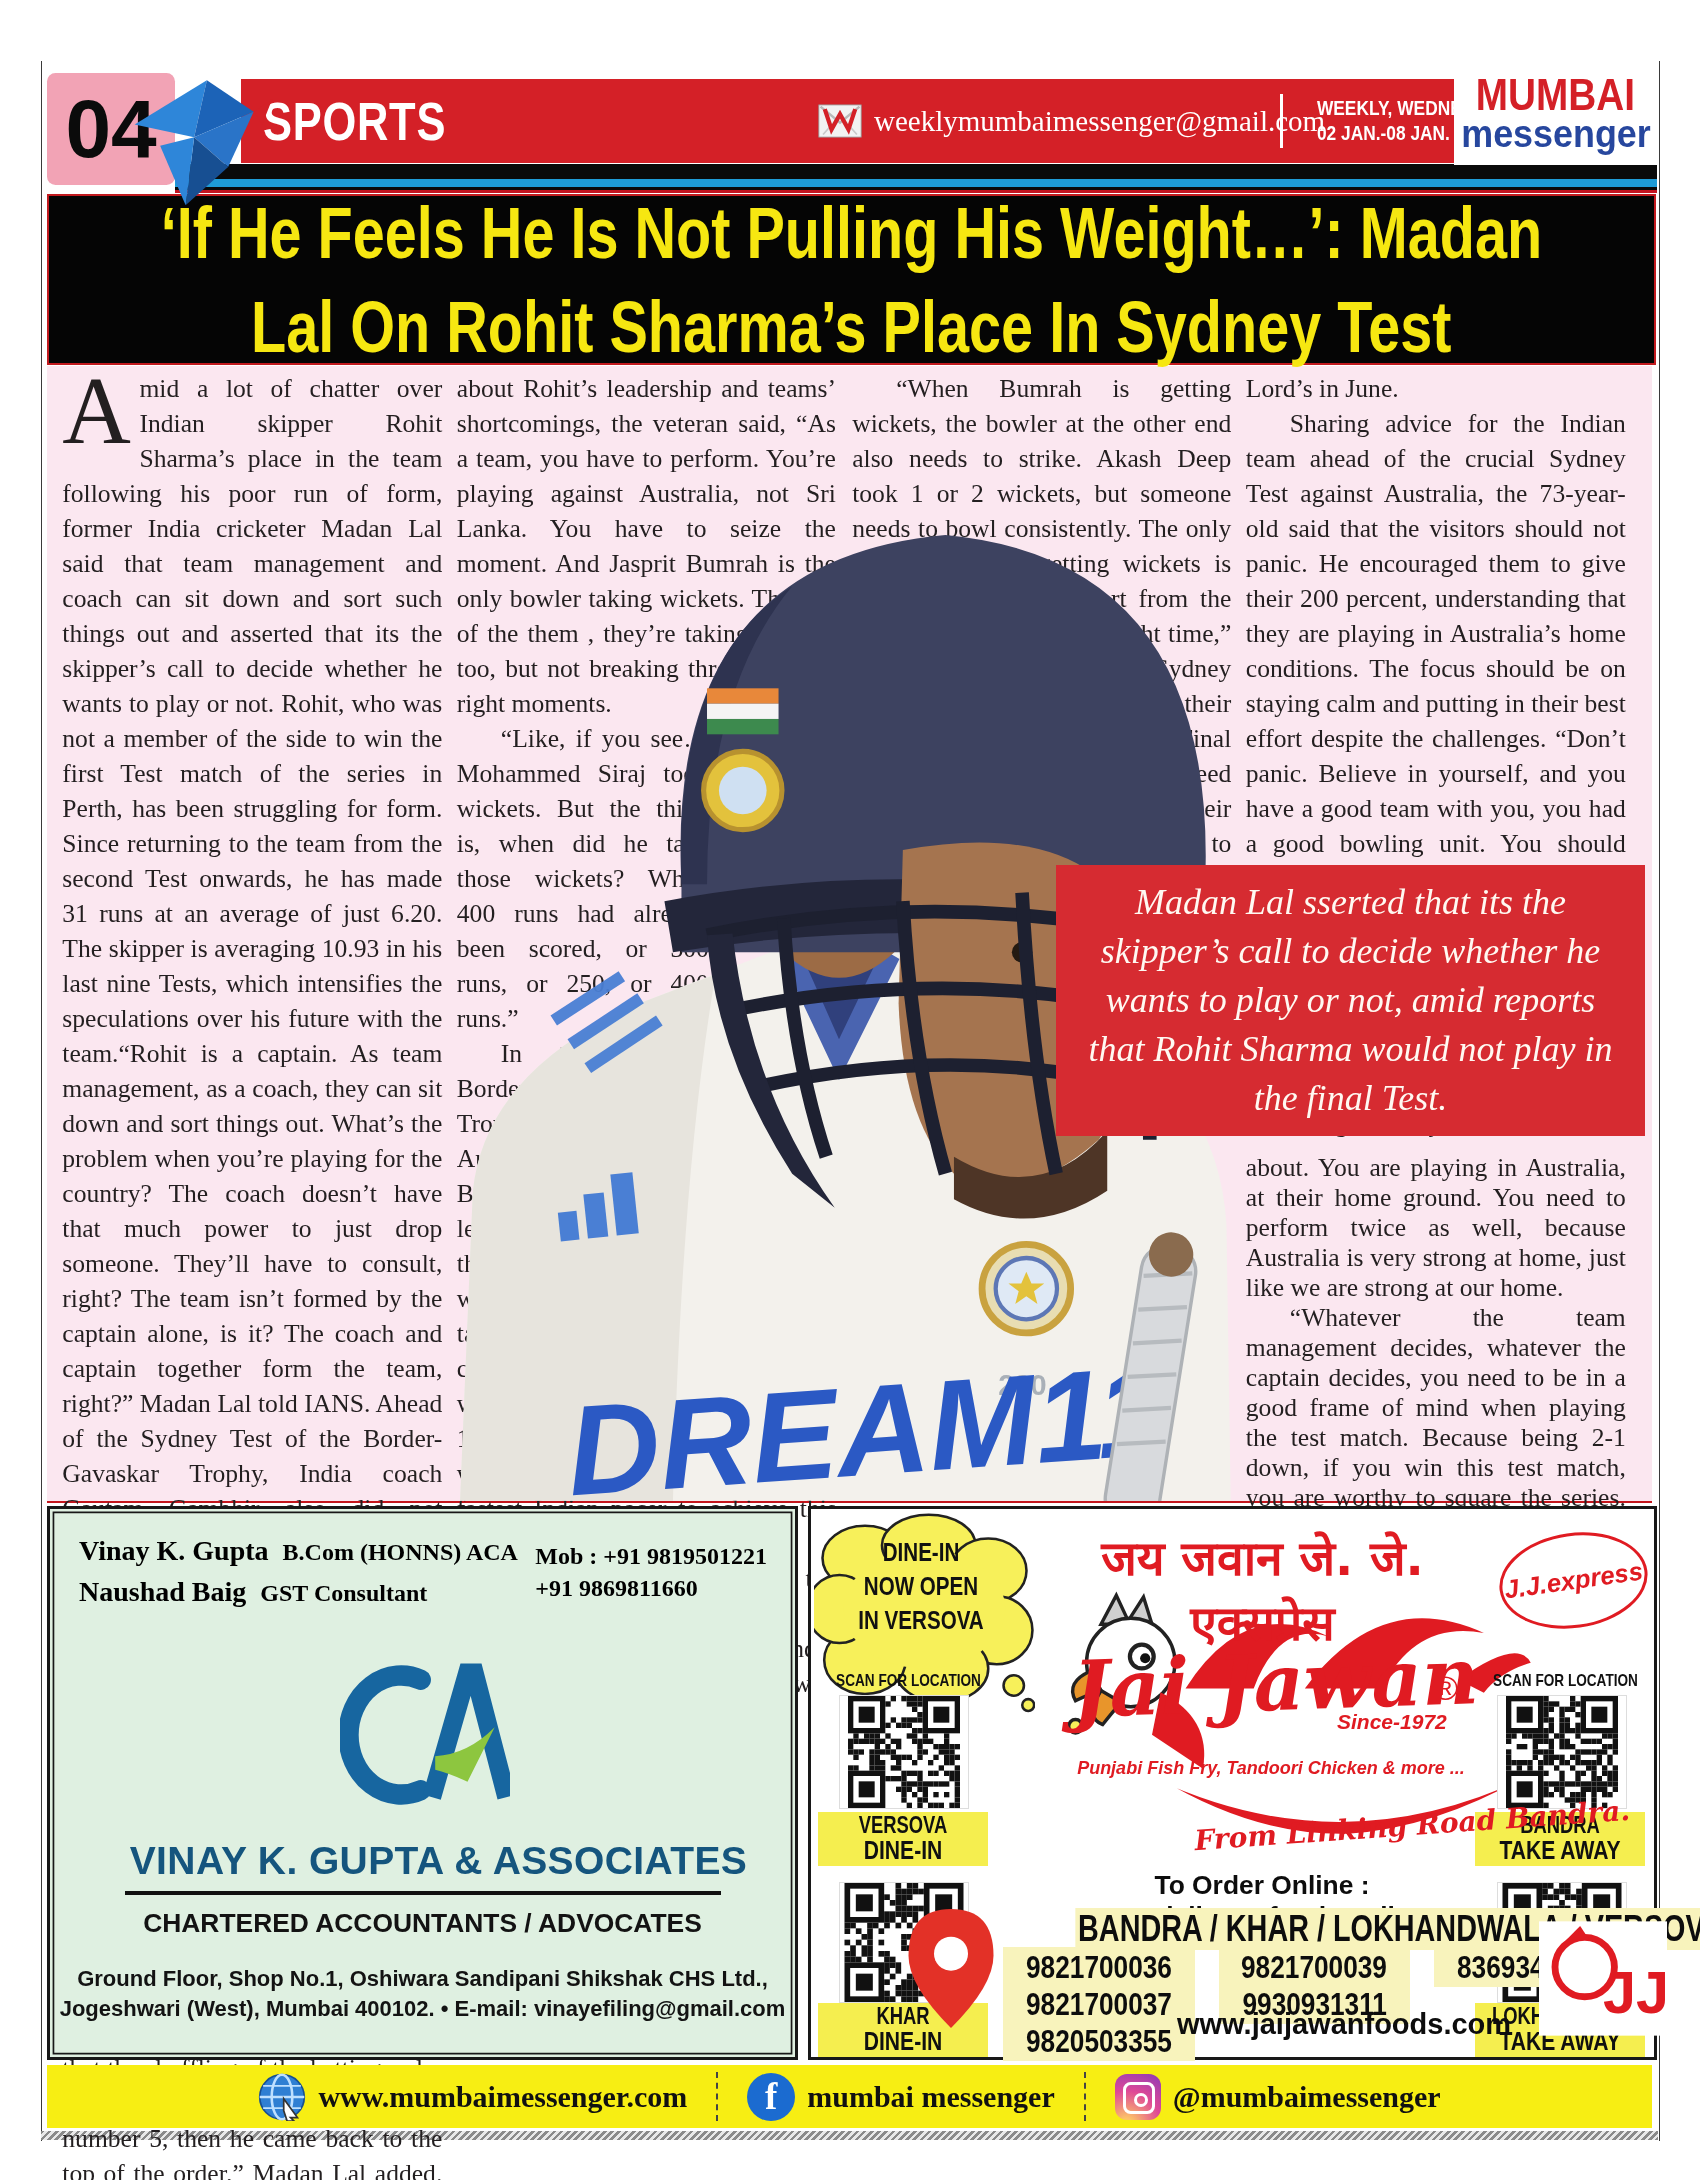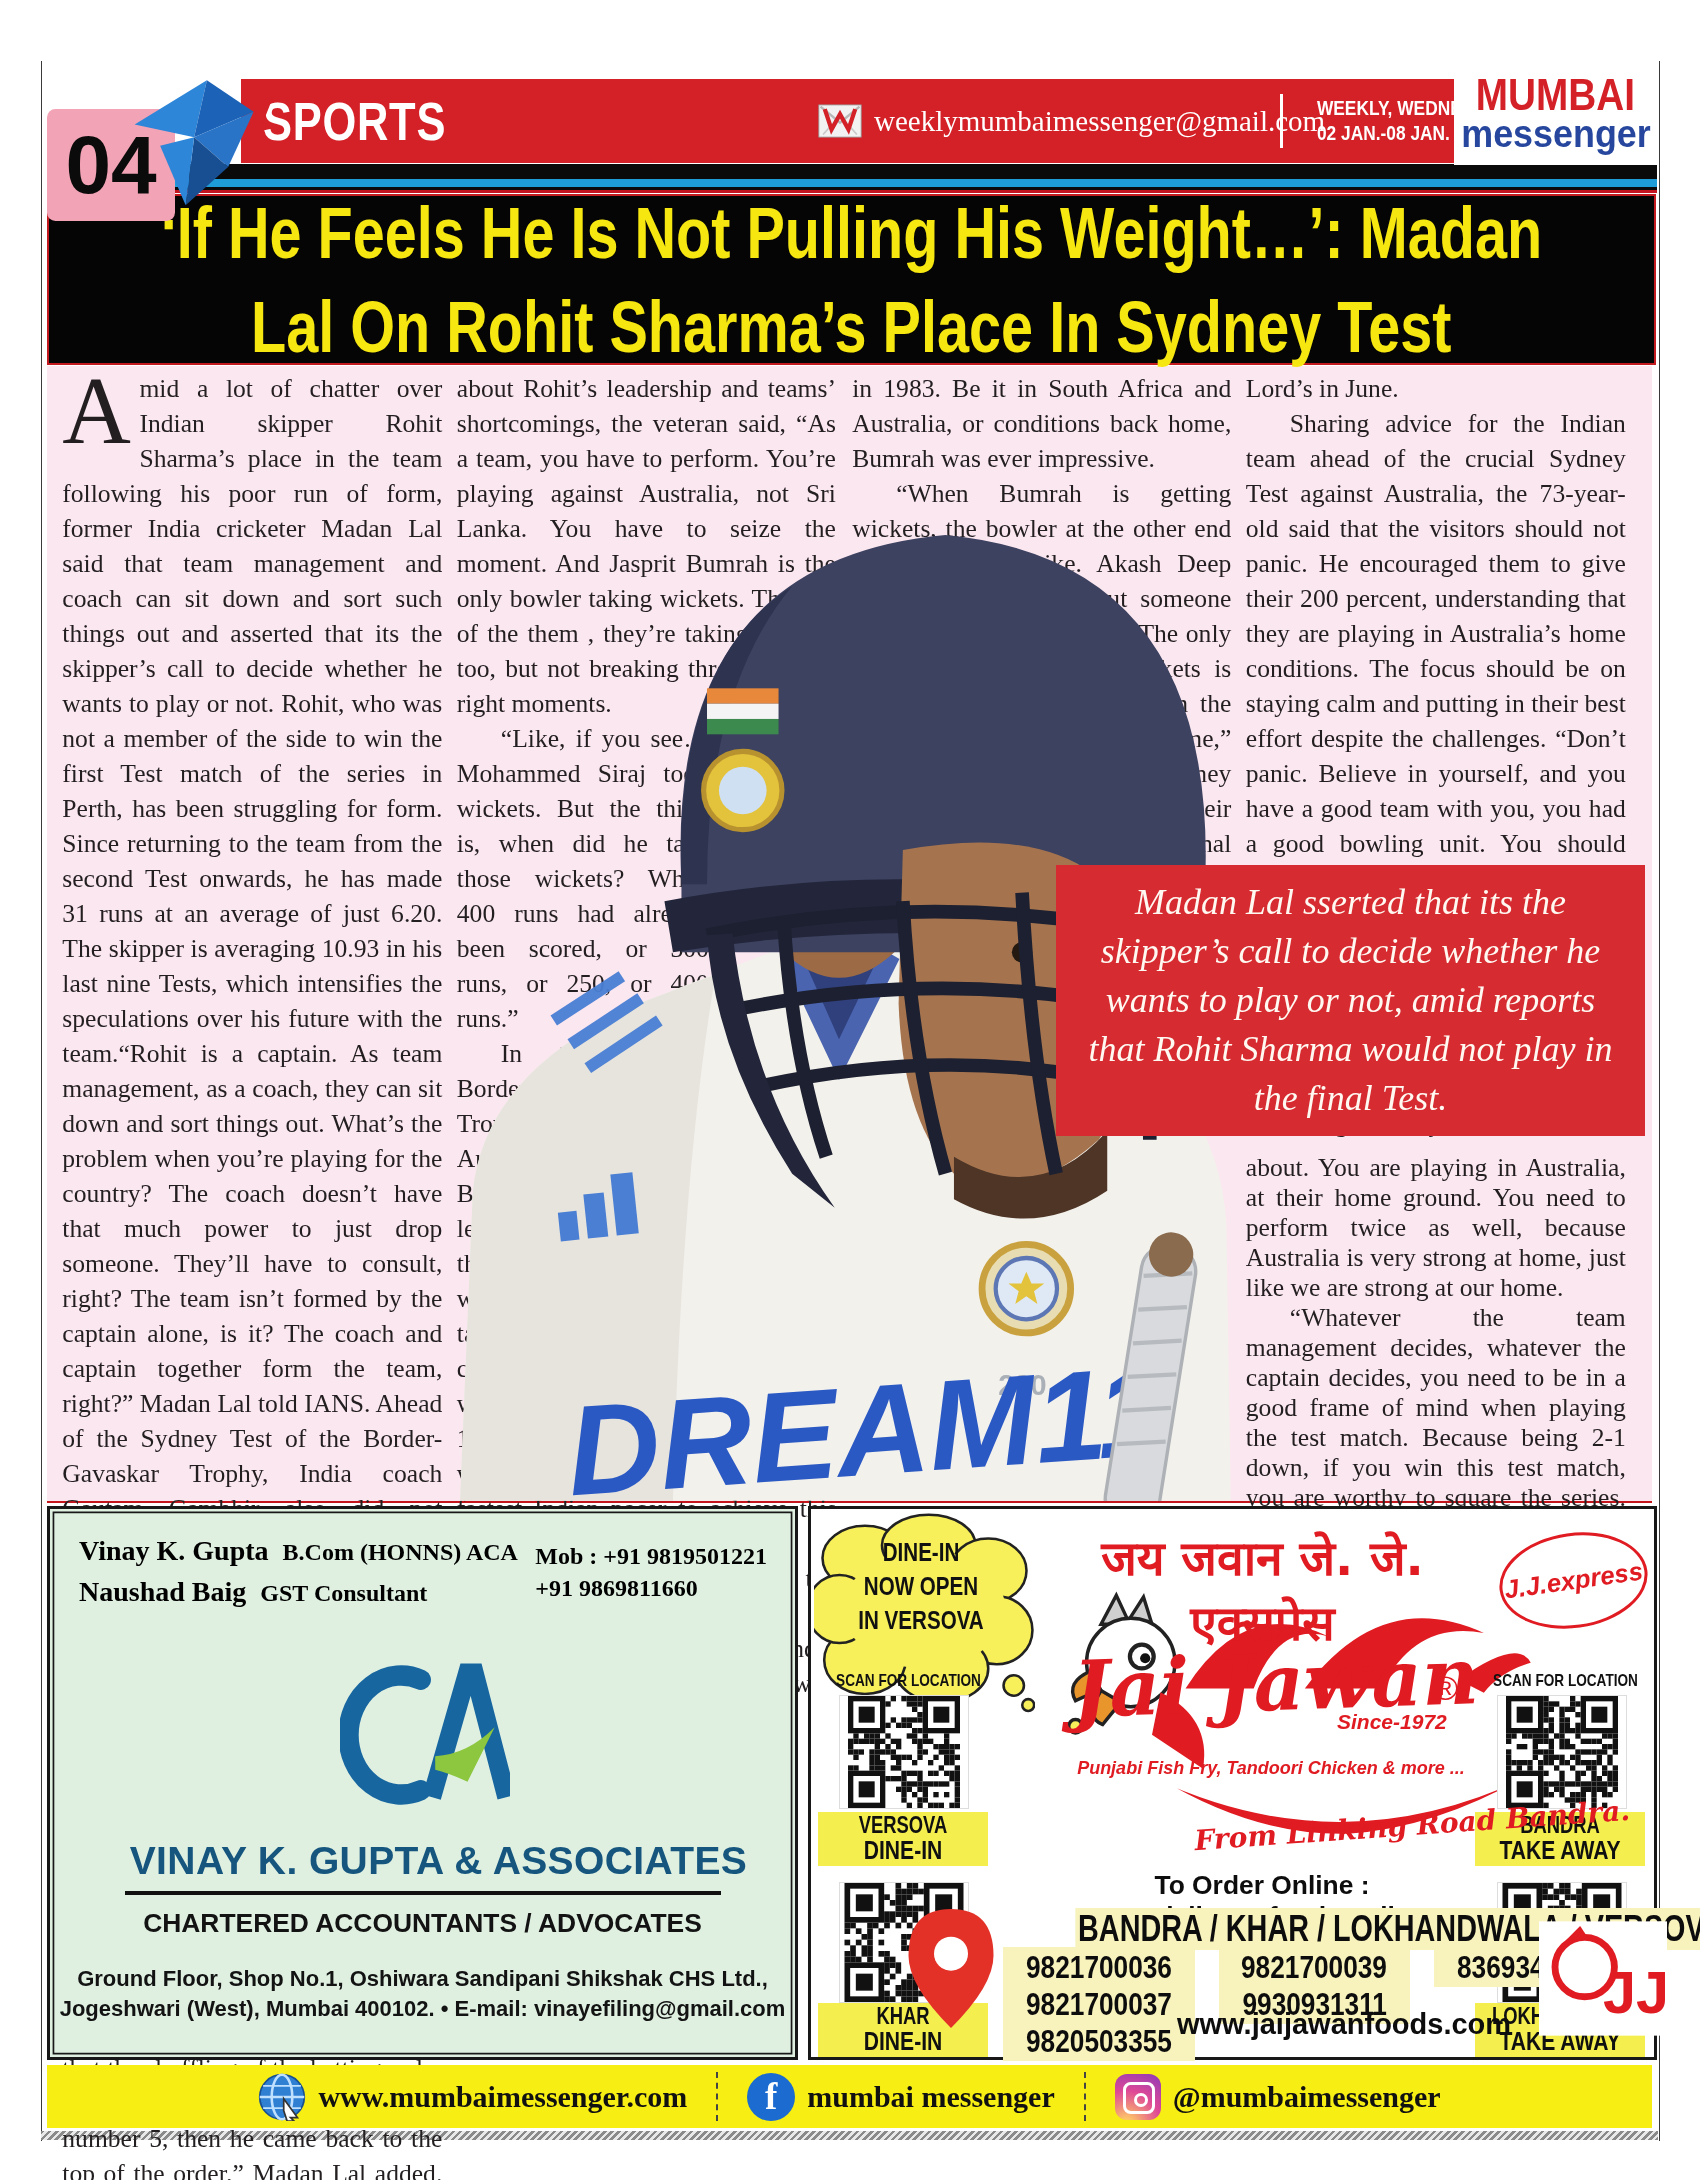--- a/index.html
+++ b/index.html
@@ -2,21 +2,21 @@
 <html style="font-size:13.6px"><head>
 <meta charset="utf-8">
 <style>
   html,body{margin:0;padding:0;background:#ffffff;}
   body{width:1700px;height:2181px;position:relative;font-family:"Liberation Serif",serif;}
   .abs{position:absolute;}
   
   .page-frame{left:41px;top:61px;width:1617px;height:2080px;border-left:1.7px solid #3a3a3a;border-right:1.7px solid #3a3a3a;}
   .pagenum-box{left:47px;top:73px;width:128px;height:112px;background:#f2a3b5;border-radius:8.5px;
     display:flex;align-items:center;justify-content:center;font-family:"Liberation Sans",sans-serif;
-    font-weight:bold;font-size:82px;color:#0b0b0b;z-index:4;margin-top:36px;}
+    font-weight:bold;font-size:82px;color:#0b0b0b;z-index:4;}
   .white-gap{left:175px;top:79px;width:66px;height:84px;background:#fff;z-index:3;}
   .red-bar{left:239px;top:79px;width:1216px;height:84px;background:#d42027;z-index:2;
     display:flex;align-items:center;}
   .sports{margin-left:24px;color:#fff;font-family:"Liberation Sans",sans-serif;font-weight:bold;
     font-size:53px;letter-spacing:0.9px;display:inline-block;transform:scaleX(.82);transform-origin:left center;}
   .hdr-mail{position:absolute;left:579px;top:0;height:84px;display:flex;align-items:center;gap:12px;color:#fff;}
   .hdr-mail .txt{font-size:29px;font-family:"Liberation Serif",serif;}
   .hdr-divider{position:absolute;left:1041px;top:15.3px;width:2.6px;height:54px;background:#fff;}
   .hdr-date{position:absolute;left:1055px;top:0;height:84px;width:153px;display:flex;flex-direction:column;
     justify-content:center;color:#fff;font-family:"Liberation Sans",sans-serif;font-weight:bold;
@@ -197,21 +197,20 @@
     <div class="col">
       <div class="fl" style="height:596px;"></div>
       <div class="fl" style="width:75px;height:35px;"></div>
       <div class="fl" style="width:115px;height:35px;"></div>
       <div class="fl" style="width:143px;height:35px;"></div>
       <div class="fl" style="width:170px;height:35px;"></div>
       <div class="fl" style="width:183px;height:35px;"></div>
       <div class="fl" style="width:203px;height:35px;"></div>
       <div class="fl" style="width:220px;height:68px;"></div>
       <div>
-          <p class="para">in 1983. Be it in South Africa and Australia, or conditions back home, Bumrah was ever impressive.</p>
           <p class="para ind">“When Bumrah is getting wickets, the bowler at the other end also needs to strike. Akash Deep took 1 or 2 wickets, but someone needs to bowl consistently. The only one consistently getting wickets is Jasprit. You need support from the other end too, and at the right time,” he added. India must win the Sydney Test, starting on Friday, to keep their slim World Test Championship Final hopes alive, and would also need Australia to not win either of their two Test matches in Sri Lanka to lock in their spot at</p>
         </div>
     </div>
     <div class="col">
       <div class="col4t">
           <p class="para">Lord’s in June.</p>
           <p class="para ind">Sharing advice for the Indian team ahead of the crucial Sydney Test against Australia, the 73-year-old said that the visitors should not panic. He encouraged them to give their 200 percent, understanding that they are playing in Australia’s home conditions. The focus should be on staying calm and putting in their best effort despite the challenges. “Don’t panic. Believe in yourself, and you have a good team with you, you had a good bowling unit. You should come back strongly. It’s a team game, not an individual game here. They are very, very experienced players, matured players, and they know their job.</p>
           <p class="para ind">“They need to do it with confidence. That’s what I say. There is nothing to worry</p>
         </div>
       <div class="col4b">

